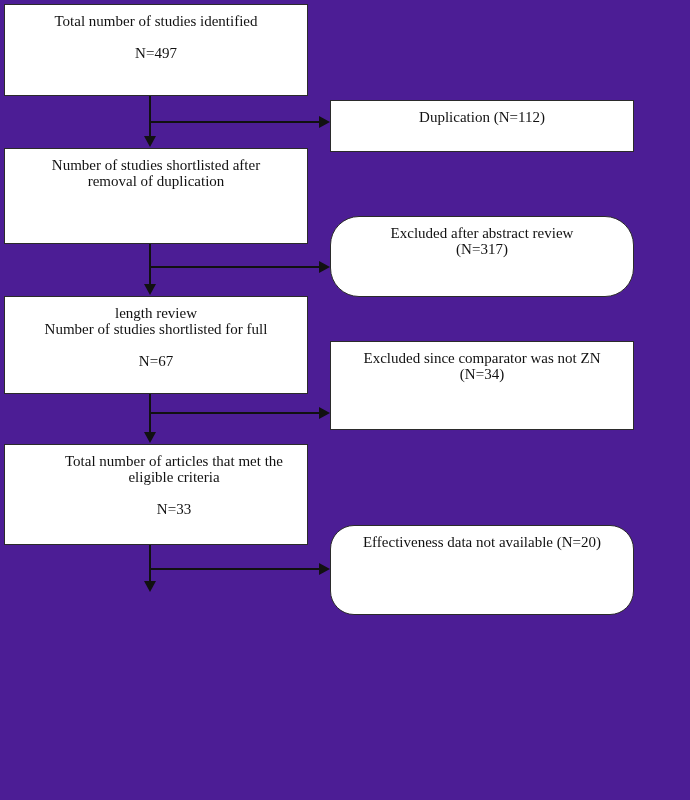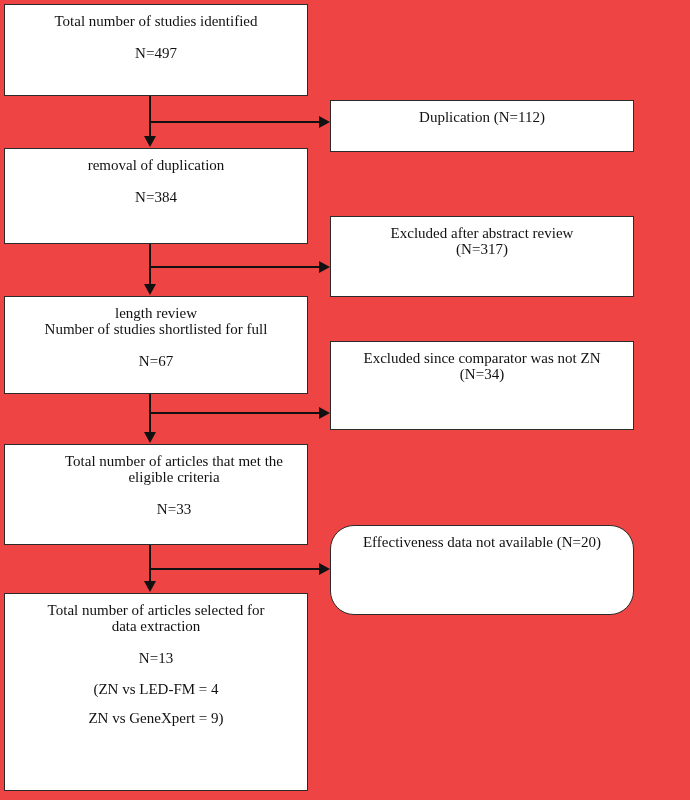--- a/index.html
+++ b/index.html
@@ -4,21 +4,21 @@
 <style>
   html, body {
     margin: 0;
     padding: 0;
     background: #ffffff;
   }
   #canvas {
     position: relative;
     width: 690px;
     height: 800px;
-    background: #ef4444;
+    background: #4c1d95;
     font-family: "Liberation Serif", "DejaVu Serif", serif;
     overflow: hidden;
     text-decoration: underline;
   }
   .node {
     position: absolute;
     box-sizing: border-box;
     border: 1.6px solid #2b2b2b;
     background: #ffffff;
     text-align: center;
@@ -72,55 +72,45 @@
 
 <div id="canvas">
 
   <div class="node" style="left:4px; top:4px; width:304px; height:92px;">
     <span class="ln">Total number of studies identified</span>
     <span class="gap"></span>
     <span class="ln">N=497</span>
   </div>
 
   <div class="node" style="left:4px; top:148px; width:304px; height:96px;">
+    <span class="ln">Number of studies shortlisted after</span>
     <span class="ln">removal of duplication</span>
     <span class="gap"></span>
-    <span class="ln">N=384</span>
   </div>
 
   <div class="node" style="left:4px; top:296px; width:304px; height:98px;">
     <span class="ln">length review</span>
     <span class="ln">Number of studies shortlisted for full</span>
     <span class="gap"></span>
     <span class="ln">N=67</span>
   </div>
 
   <div class="node" style="left:4px; top:444px; width:304px; height:101px;padding-left:36px;">
     <span class="ln">Total number of articles that met the</span>
     <span class="ln">eligible criteria</span>
     <span class="gap"></span>
     <span class="ln">N=33</span>
   </div>
 
-  <div class="node" style="left:4px; top:593px; width:304px; height:198px;">
-    <span class="ln">Total number of articles selected for</span>
-    <span class="ln">data extraction</span>
-    <span class="gap"></span>
-    <span class="ln">N=13</span>
-    <span class="gap"></span>
-    <span class="ln">(ZN vs LED-FM = 4</span>
-    <span class="gap-sm"></span>
-    <span class="ln">ZN vs GeneXpert = 9)</span>
-  </div>
 
   <div class="node" style="left:330px; top:100px; width:304px; height:52px;">
     <span class="ln">Duplication (N=112)</span>
   </div>
 
-  <div class="node" style="left:330px; top:216px; width:304px; height:81px;">
+  <div class="node" style="left:330px; top:216px; width:304px; height:81px;border-radius:29px;">
     <span class="ln">Excluded after abstract review</span>
     <span class="ln">(N=317)</span>
   </div>
 
   <div class="node" style="left:330px; top:341px; width:304px; height:89px;">
     <span class="ln">Excluded since comparator was not ZN</span>
     <span class="ln">(N=34)</span>
   </div>
 
   <div class="node" style="left:330px; top:525px; width:304px; height:90px;border-radius:24px;">

